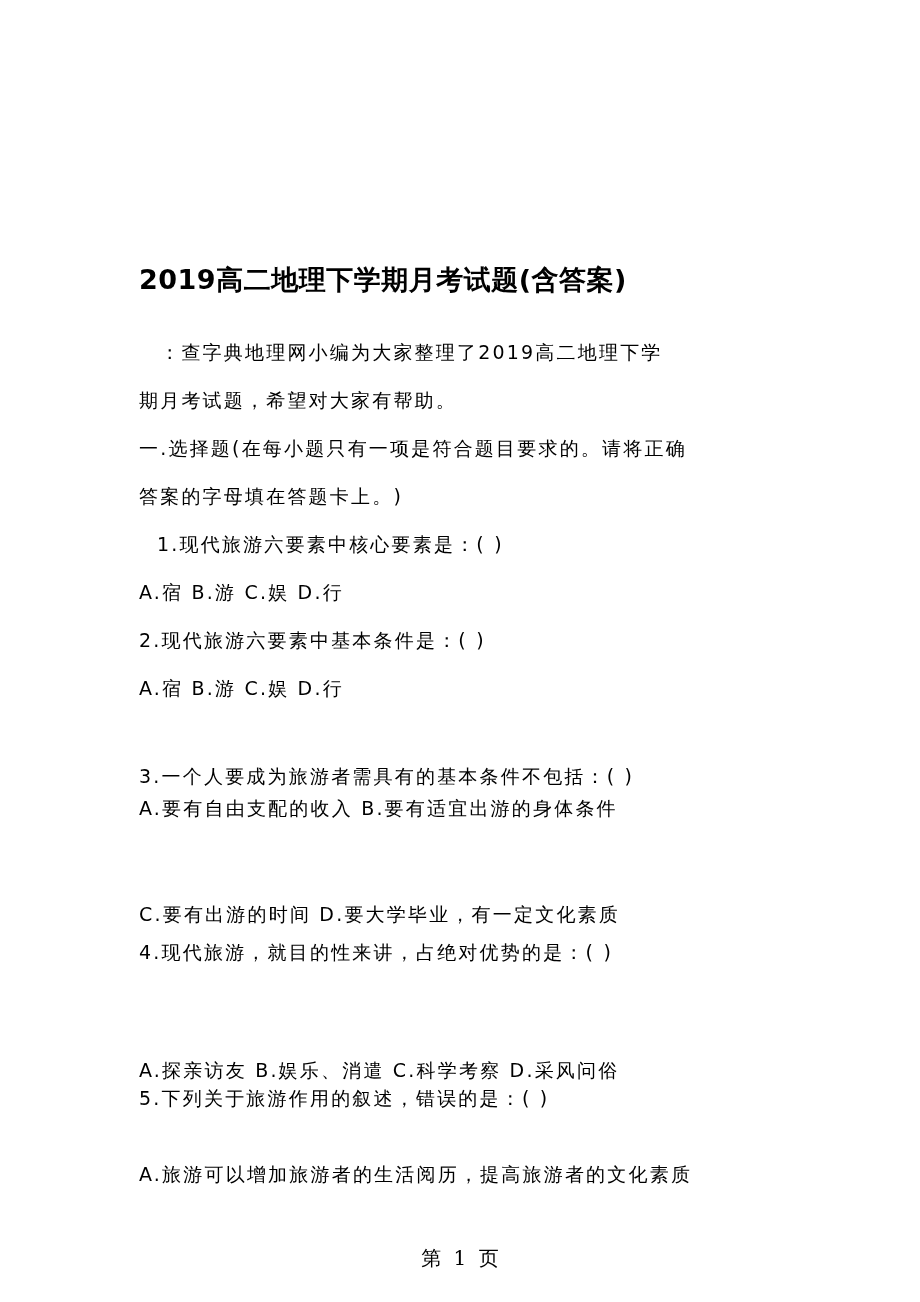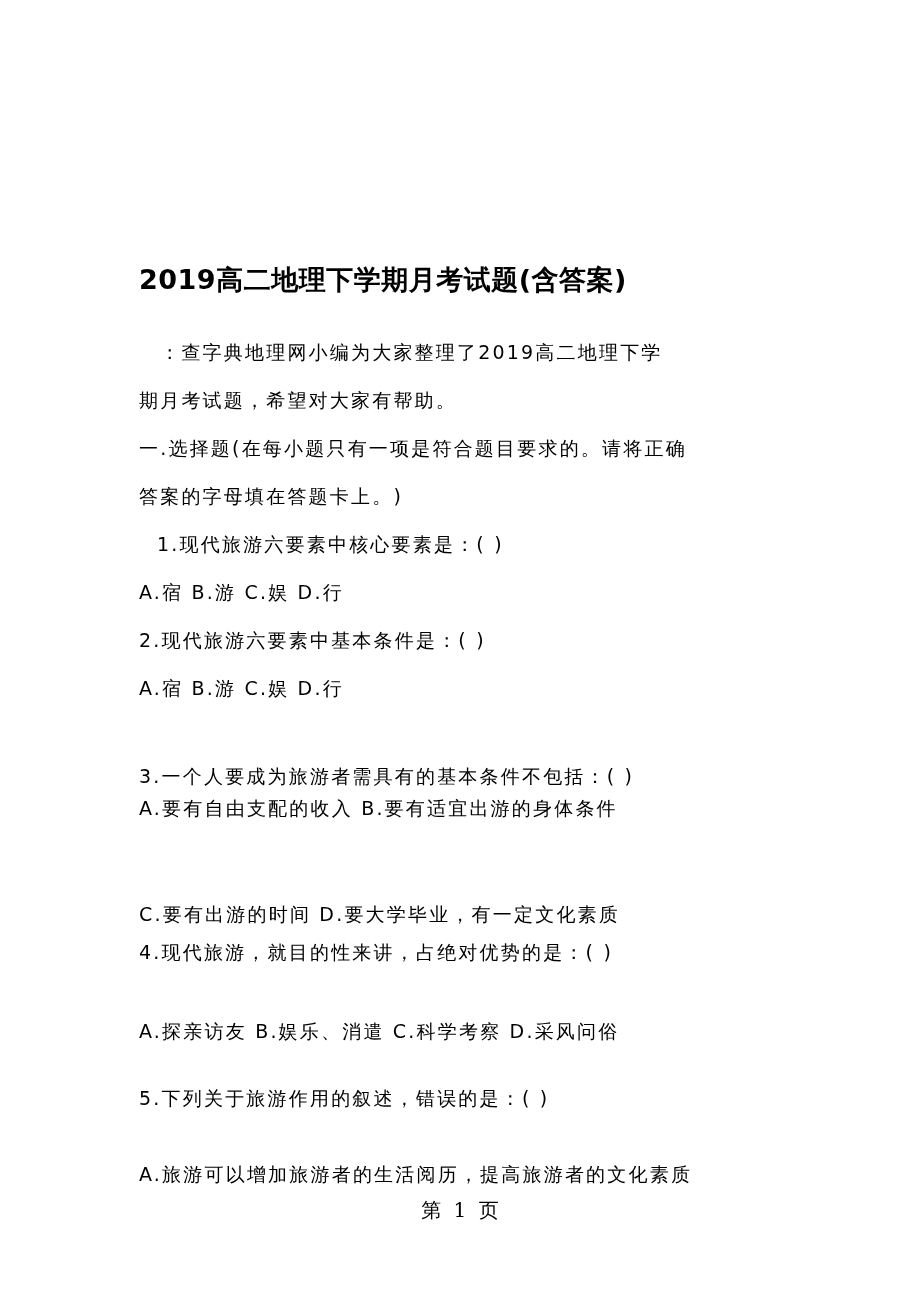--- a/index.html
+++ b/index.html
@@ -36,21 +36,21 @@
       position: absolute;
       left: 139px;
       font-size: 19px;
       letter-spacing: 2.2px;
       white-space: nowrap;
     }
     .footer {
       position: absolute;
       left: 0;
       width: 920px;
-      top: 1197px;
+      top: 1245px;
       text-align: center;
       font-family: "DejaVu Serif", "Liberation Serif", serif;
       font-size: 20px;
       word-spacing: 6px;
     }
   </style>
 </head>
 <body>
 
 <div class="page">
@@ -67,19 +67,19 @@
   <div class="line" style="top:580px;">A.宿 B.游 C.娱 D.行</div>
 
   <div class="line" style="top:628px;">2.现代旅游六要素中基本条件是：( )</div>
   <div class="line" style="top:676px;">A.宿 B.游 C.娱 D.行</div>
 
   <div class="line" style="top:753px;margin-top:11px;">3.一个人要成为旅游者需具有的基本条件不包括：( )</div>
   <div class="line" style="top:796px;">A.要有自由支配的收入 B.要有适宜出游的身体条件</div>
   <div class="line" style="top:902px;">C.要有出游的时间 D.要大学毕业，有一定文化素质</div>
 
   <div class="line" style="top:940px;">4.现代旅游，就目的性来讲，占绝对优势的是：( )</div>
-  <div class="line" style="top:1019px;text-align:center;">A.探亲访友 B.娱乐、消遣 C.科学考察 D.采风问俗</div>
+  <div class="line" style="top:1058px;text-align:center;">A.探亲访友 B.娱乐、消遣 C.科学考察 D.采风问俗</div>
 
   <div class="line" style="top:1086px;">5.下列关于旅游作用的叙述，错误的是：( )</div>
   <div class="line" style="top:1134px;margin-top:28px;">A.旅游可以增加旅游者的生活阅历，提高旅游者的文化素质</div>
 
   <div class="footer">第 1 页</div>
 </div>
 
 </body></html>

